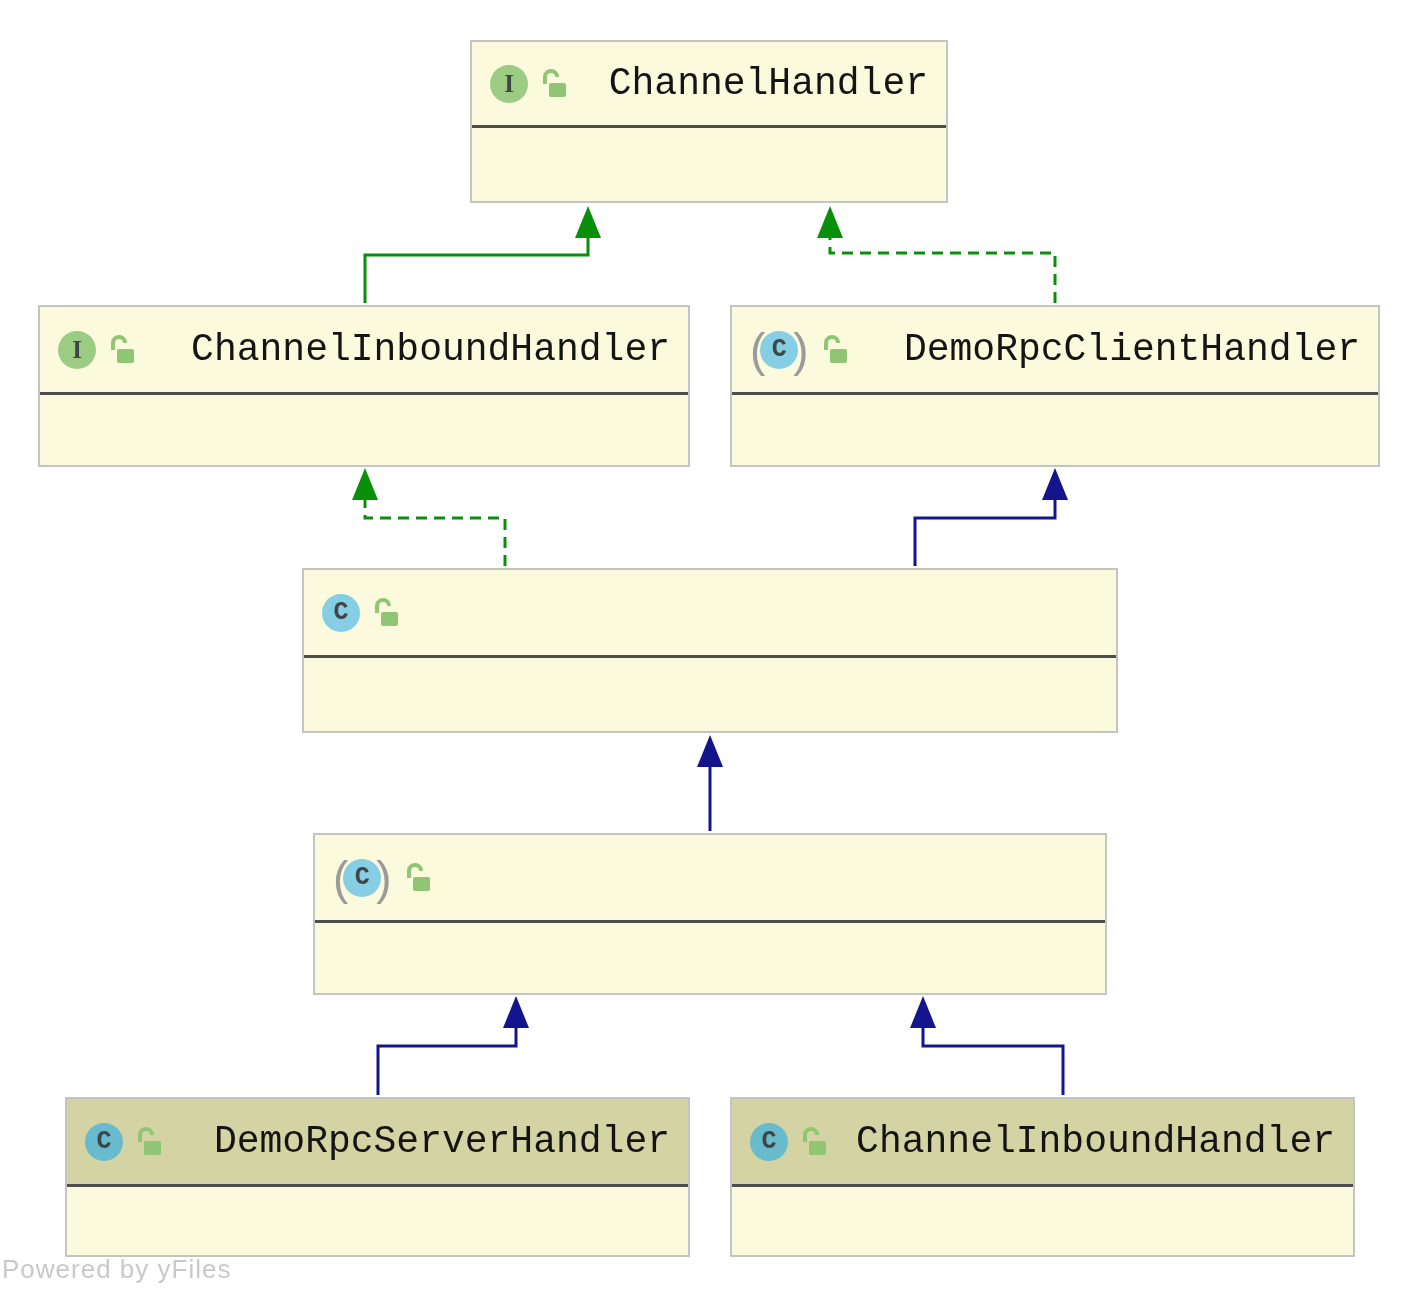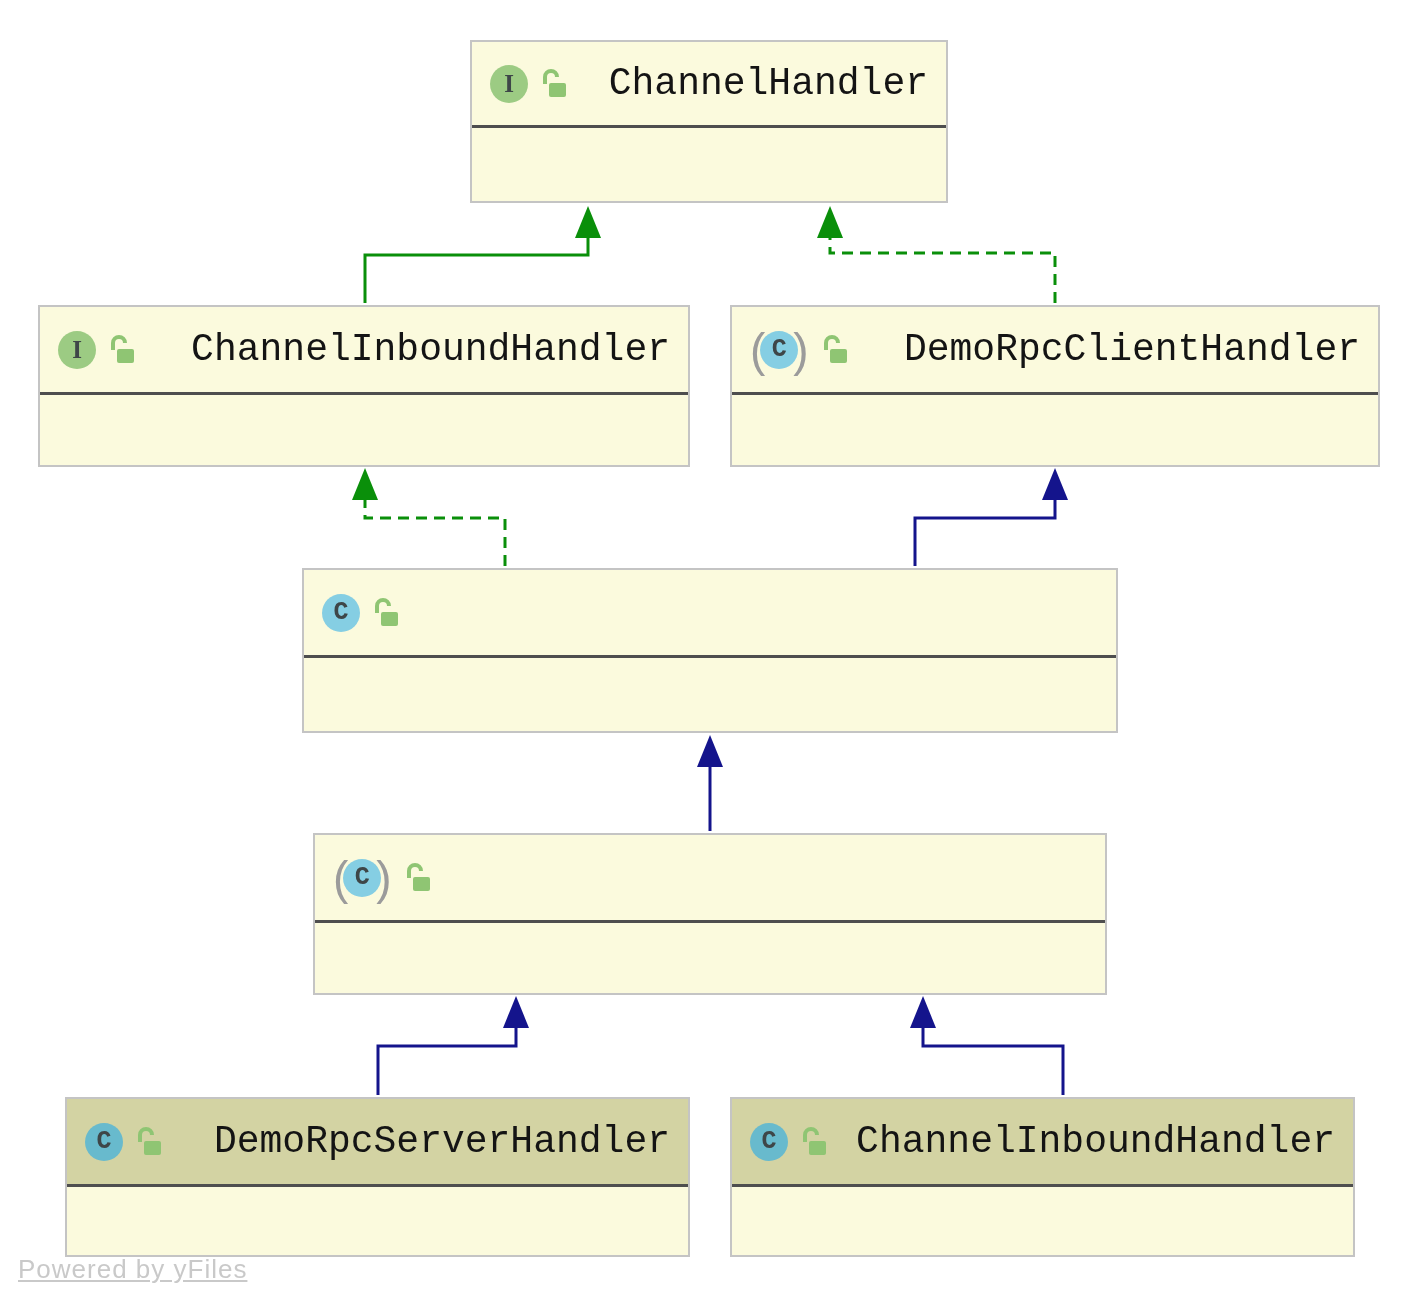--- a/index.html
+++ b/index.html
@@ -22,22 +22,22 @@
   .klass-teal{background:#68BACD;font-family:"Liberation Mono",monospace;}
   .abstract-wrap{display:flex;align-items:center;}
   .abstract-wrap .paren{font-size:46px;color:#9B9B9B;font-family:"Liberation Sans",sans-serif;
                         line-height:38px;}
   .abstract-wrap .kind-circle{margin:0 -5px;}
   .lock-icon{display:flex;align-items:center;}
   .watermark-pill{position:absolute;left:1203px;top:1224px;width:194px;height:58px;z-index:3;
                   background:rgba(206,206,206,0.85);border-radius:29px;display:flex;
                   align-items:center;justify-content:center;font-size:30px;color:#f5f5f5;
                   letter-spacing:2px;}
-  .yfiles-credit{position:absolute;left:18px;top:1254px;z-index:0;font-size:26px;
-                 color:#C9C9C9;letter-spacing:1px;text-decoration:underline;}
+  .yfiles-credit{position:absolute;left:2px;top:1254px;z-index:0;font-size:26px;
+                 color:#C9C9C9;letter-spacing:1px;}
 </style>
 </head>
 <body>
 
 <div class="canvas">
 
   <svg class="edges-layer" width="1420" height="1300" viewBox="0 0 1420 1300" xmlns="http://www.w3.org/2000/svg">
 
     <g>
       <polyline points="365,303 365,255 588,255 588,236" fill="none" stroke="#0A8F0A" stroke-width="3"></polyline>

